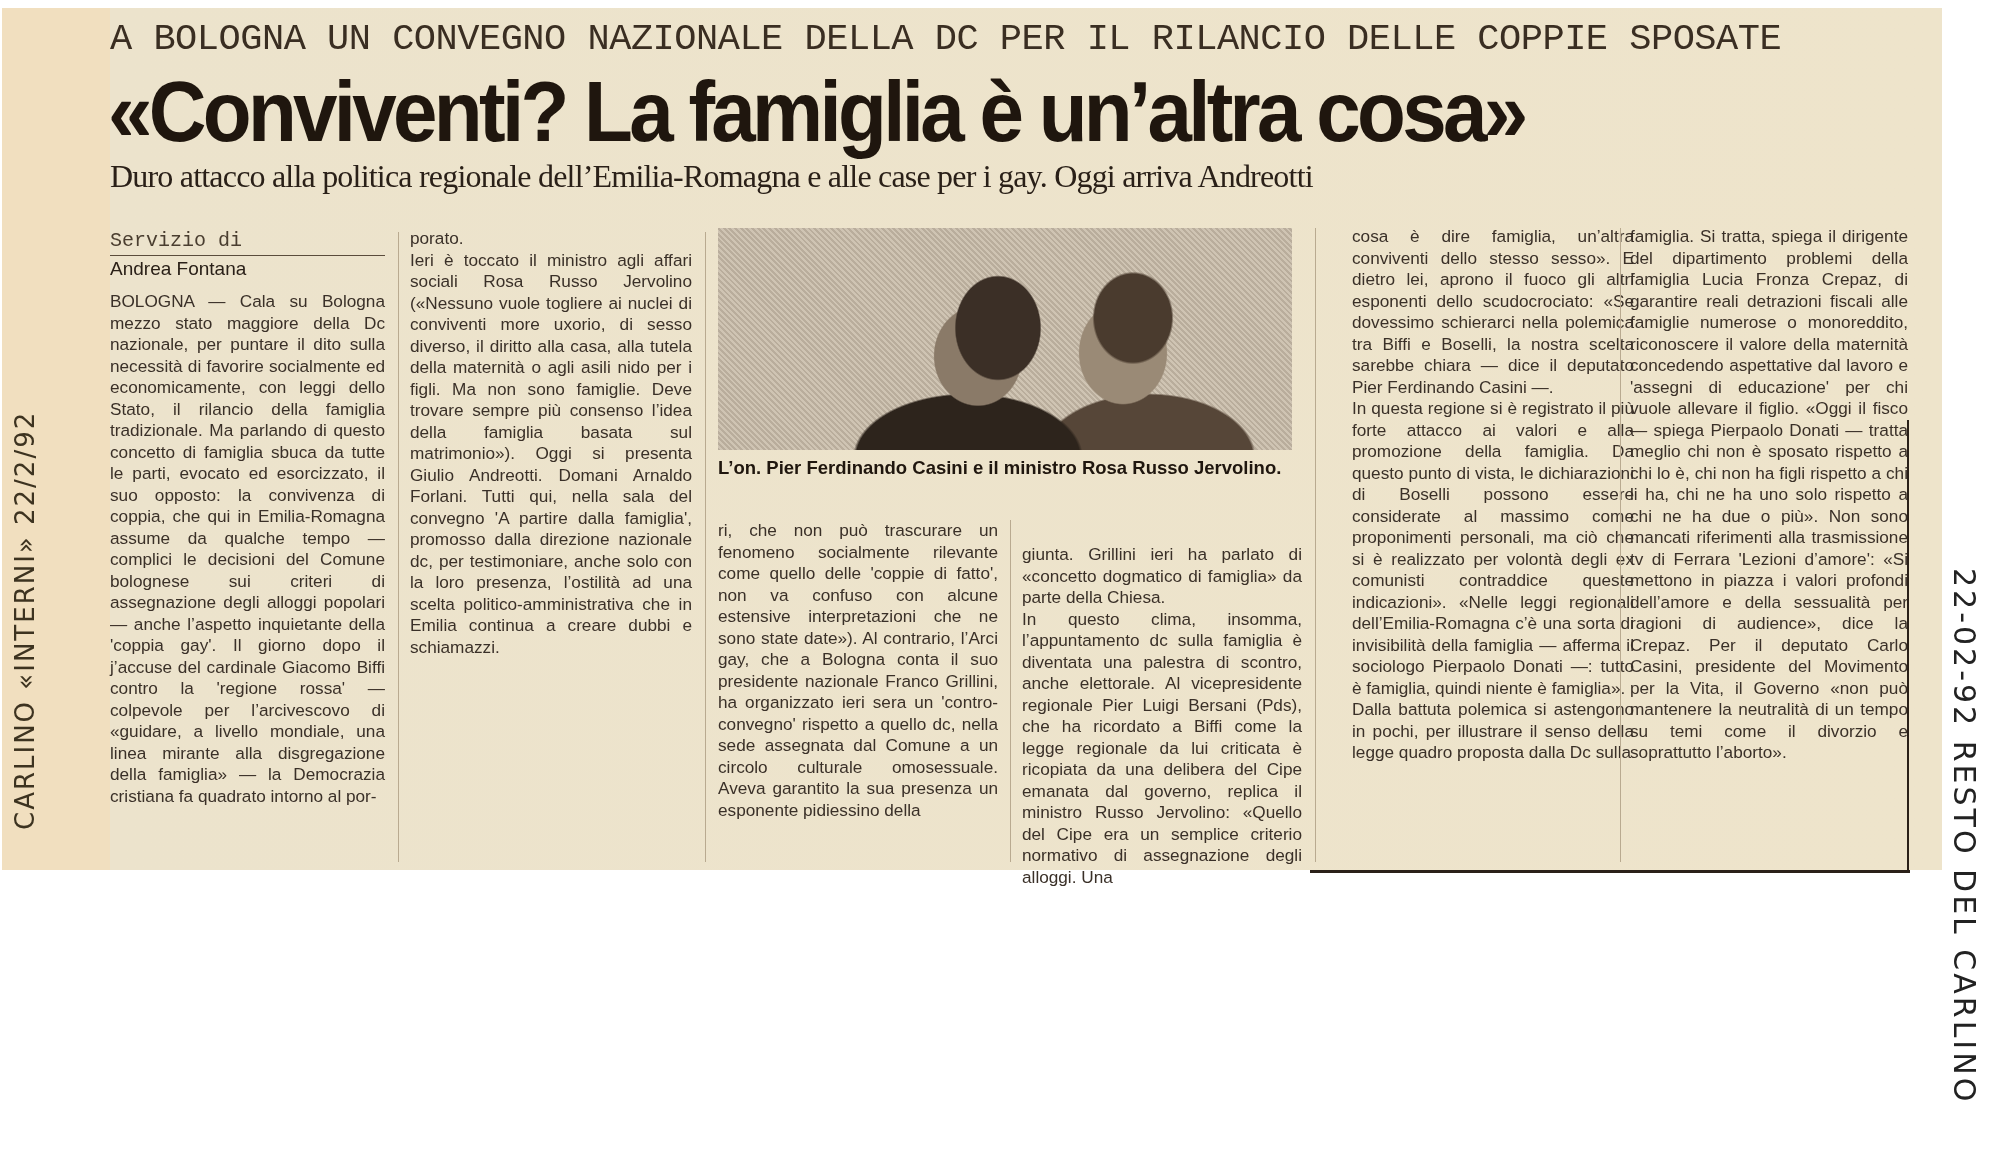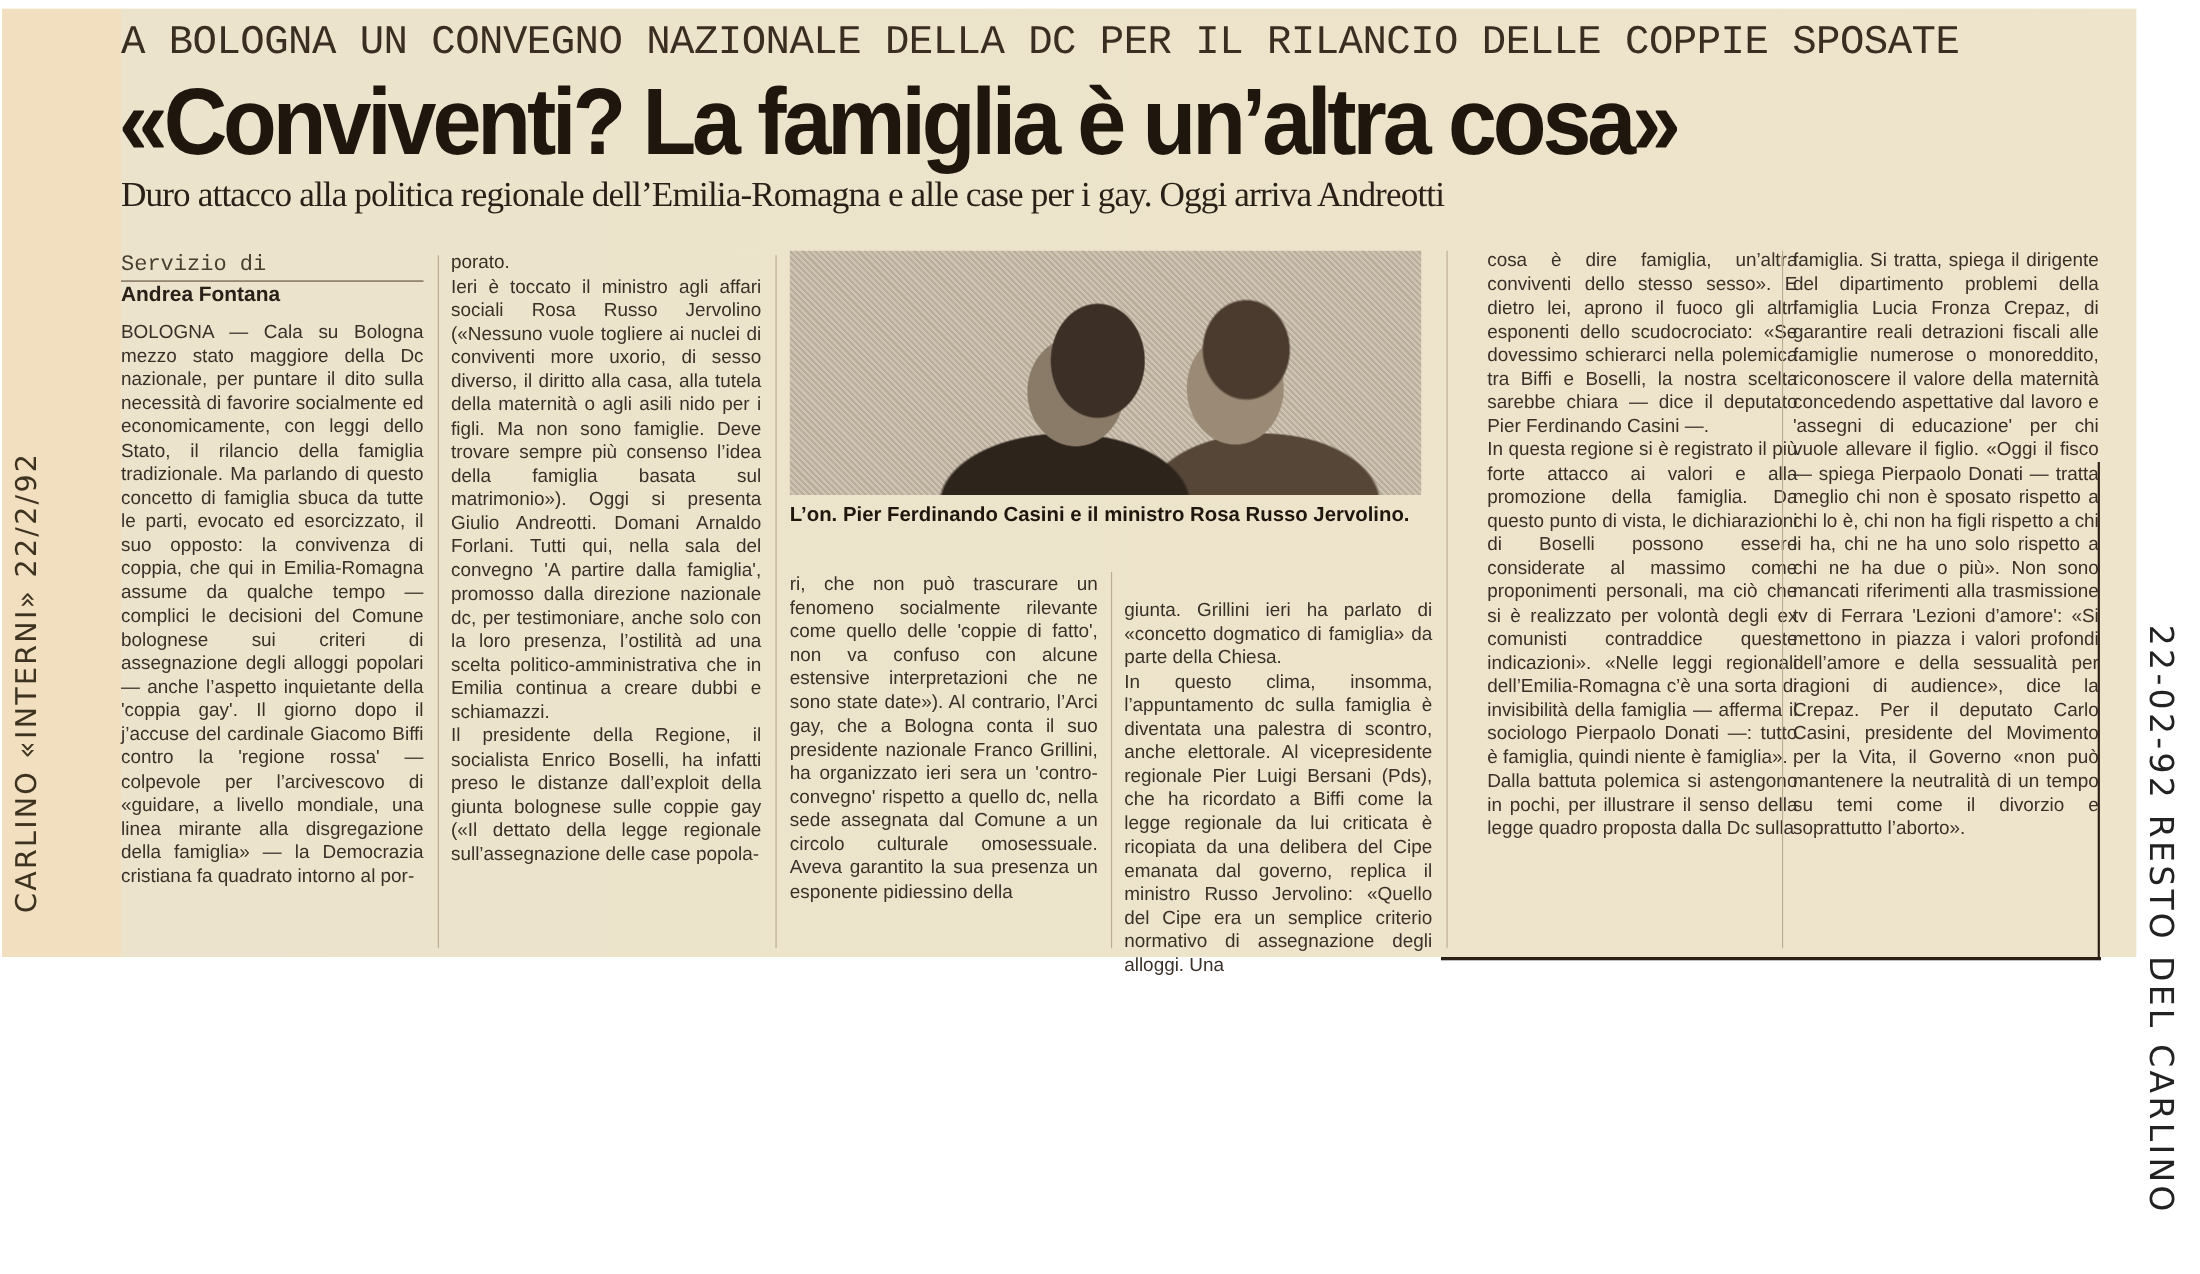--- a/index.html
+++ b/index.html
@@ -27,21 +27,21 @@
     font-family:"Liberation Serif", serif; font-size:32px; color:#2a2018; white-space:nowrap;
     letter-spacing:-0.8px;
   }
   .col {
     position:absolute; font-size:17.2px; line-height:21.5px; text-align:justify; color:#3a3028;
     hyphens:manual;
   }
   .col p { margin:0; text-indent:0; }
   .byline-label { font-family:Liberation Mono, monospace; font-size:20px; color:#4a3e30; }
   .byline-rule { border-top:1.5px solid #5a4c3c; margin:3px 0 2px 0; }
-  .byline-name { font-weight:bold; font-size:19px; color:#2a2018; margin-bottom:12px; }
+  .byline-name { font-weight:normal; font-size:19px; color:#2a2018; margin-bottom:12px; }
   .photo {
     position:absolute; left:718px; top:228px; width:574px; height:222px;
     background:
       radial-gradient(ellipse 70px 85px at 280px 100px, #3b2f26 0%, #3b2f26 60%, transparent 62%),
       radial-gradient(ellipse 62px 70px at 260px 128px, #8a7a68 0%, #8a7a68 70%, transparent 72%),
       radial-gradient(ellipse 70px 80px at 415px 90px, #4a3b2e 0%, #4a3b2e 55%, transparent 58%),
       radial-gradient(ellipse 62px 72px at 405px 125px, #9a8a76 0%, #9a8a76 70%, transparent 72%),
       radial-gradient(ellipse 160px 90px at 250px 230px, #2d241c 0%, #2d241c 70%, transparent 72%),
       radial-gradient(ellipse 150px 90px at 430px 230px, #564638 0%, #564638 70%, transparent 72%),
       repeating-linear-gradient(45deg, #b9ad9c 0px, #b9ad9c 2px, #cfc4b3 2px, #cfc4b3 4px);
@@ -78,21 +78,20 @@
   <div class="byline-rule"></div>
   <div class="byline-name">Andrea Fontana</div>
   <p>BOLOGNA — Cala su Bologna mezzo stato maggiore della Dc nazionale, per puntare il dito sulla necessità di favorire socialmente ed economicamente, con leggi dello Stato, il rilancio della famiglia tradizionale. Ma parlando di questo concetto di famiglia sbuca da tutte le parti, evocato ed esorcizzato, il suo opposto: la convivenza di coppia, che qui in Emilia-Romagna assume da qualche tempo — complici le decisioni del Comune bolognese sui criteri di assegnazione degli alloggi popolari — anche l’aspetto inquietante della 'coppia gay'. Il giorno dopo il j’accuse del cardinale Giacomo Biffi contro la 'regione rossa' — colpevole per l’arcivescovo di «guidare, a livello mondiale, una linea mirante alla disgregazione della famiglia» — la Democrazia cristiana fa quadrato intorno al por-</p>
 </div>
 
 <div class="vrule" style="left:398px;top:232px;height:630px;"></div>
 
 <div class="col" style="left:410px;top:228px;width:282px;">
   <p>porato.</p>
   <p>Ieri è toccato il ministro agli affari sociali Rosa Russo Jervolino («Nessuno vuole togliere ai nuclei di conviventi more uxorio, di sesso diverso, il diritto alla casa, alla tutela della maternità o agli asili nido per i figli. Ma non sono famiglie. Deve trovare sempre più consenso l’idea della famiglia basata sul matrimonio»). Oggi si presenta Giulio Andreotti. Domani Arnaldo Forlani. Tutti qui, nella sala del convegno 'A partire dalla famiglia', promosso dalla direzione nazionale dc, per testimoniare, anche solo con la loro presenza, l’ostilità ad una scelta politico-amministrativa che in Emilia continua a creare dubbi e schiamazzi.</p>
-  <p>Il presidente della Regione, il socialista Enrico Boselli, ha infatti preso le distanze dall’exploit della giunta bolognese sulle coppie gay («Il dettato della legge regionale sull’assegnazione delle case popola-</p>
 </div>
 
 <div class="vrule" style="left:705px;top:232px;height:630px;"></div>
 
 <div class="photo"></div>
 <div class="photo-caption">L’on. Pier Ferdinando Casini e il ministro Rosa Russo Jervolino.</div>
 
 <div class="col" style="left:718px;top:520px;width:280px;">
   <p>ri, che non può trascurare un fenomeno socialmente rilevante come quello delle 'coppie di fatto', non va confuso con alcune estensive interpretazioni che ne sono state date»). Al contrario, l’Arci gay, che a Bologna conta il suo presidente nazionale Franco Grillini, ha organizzato ieri sera un 'contro-convegno' rispetto a quello dc, nella sede assegnata dal Comune a un circolo culturale omosessuale. Aveva garantito la sua presenza un esponente pidiessino della</p>
 </div>

